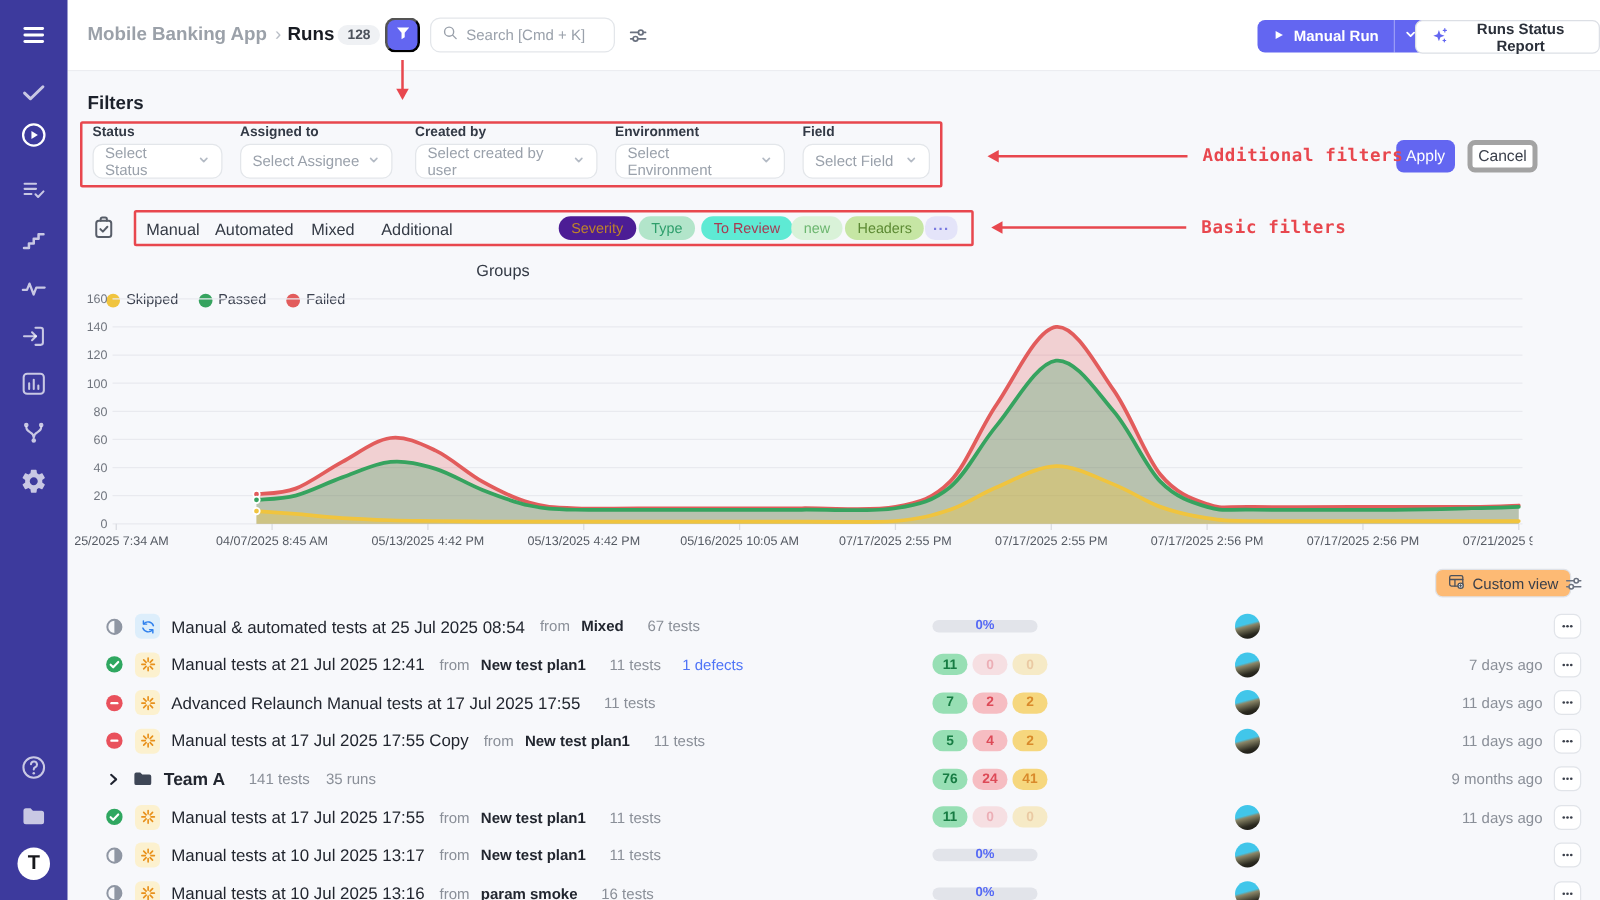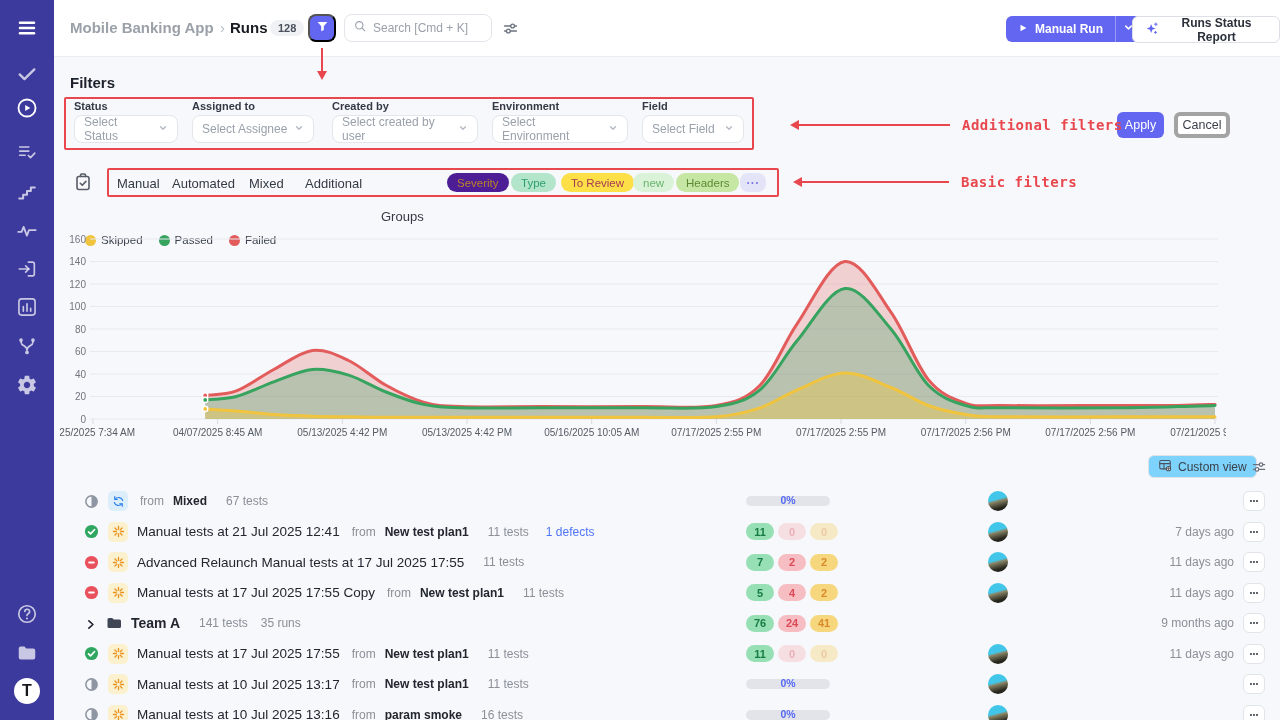--- a/index.html
+++ b/index.html
@@ -61,21 +61,21 @@
   .bf-tag { position:absolute; top:173px; height:19px; border-radius:10px; font-size:11.5px; display:flex; align-items:center; padding:0 10px; cursor:pointer; }
   .bf-more { position:absolute; left:740px; top:173px; width:26px; height:19px; border-radius:8px; background:#e4e4f9; color:#7b7be0; font-weight:bold; display:flex; align-items:center; justify-content:center; font-size:12px; letter-spacing:1px; cursor:pointer; line-height:0; padding-bottom:6px; }
 
   
   .legend { position:absolute; left:85px; top:206px; display:flex; gap:16px; }
   .legend-item { display:flex; align-items:center; gap:5px; font-size:11.5px; color:#3c4250;margin-top:28px; }
   .legend-dot { width:11px; height:11px; border-radius:50%; }
   #chart-svg { position:absolute; left:60px; top:226px; }
 
   
-  .custom-view { position:absolute; left:1148px; top:455px; height:23px; background:#7dd3fc; border:1px solid #dfe2e8; border-radius:6px; display:flex; align-items:center; gap:6px; padding:0 9px; font-size:12px; color:#3a3f4a; cursor:pointer; }
+  .custom-view { position:absolute; left:1148px; top:455px; height:23px; background:#fdba74; border:1px solid #dfe2e8; border-radius:6px; display:flex; align-items:center; gap:6px; padding:0 9px; font-size:12px; color:#3a3f4a; cursor:pointer; }
   .custom-view svg { width:14px; height:14px; color:#4b515b; }
   .cv-sliders { position:absolute; left:1251px; top:459px; width:16px; height:16px; color:#6b7280; cursor:pointer; }
 
   
   .runs-list { position:absolute; left:54px; top:486px; width:1226px; height:234px; }
   .run-row { position:absolute; left:0; width:100%; height:30.5px; }
   .rr-left { position:absolute; left:30px; top:0; height:100%; display:flex; align-items:center; gap:9px; }
   .rr-status { width:15px; height:15px; flex:none; }
   .rr-status svg { width:15px; height:15px; }
   .rr-type { width:20px; height:20px; border-radius:5px; display:flex; align-items:center; justify-content:center; flex:none; }
@@ -289,21 +289,21 @@
       </svg></span>
   <div class="red-box basic"></div>
   <div id="basic-filters">
       <span class="bf-tab" style="left: 117px;">Manual</span>
       <span class="bf-tab" style="left: 172px;">Automated</span>
       <span class="bf-tab" style="left: 249px;">Mixed</span>
       <span class="bf-tab" style="left: 305px;">Additional</span>
       <span class="bf-tab" style="left: 381px; margin-top: 33px;">Groups</span>
       <span class="bf-tag" style="left: 447px; background: #4c1d95; color: rgb(189, 131, 42);">Severity</span>
       <span class="bf-tag" style="left: 511px; background: rgb(178, 229, 202); color: rgb(46, 158, 107);">Type</span>
-      <span class="bf-tag" style="left: 561px; background: #fde047; color: rgb(168, 58, 82);">To Review</span>
+      <span class="bf-tag" style="left: 561px; background: #5eead4; color: rgb(168, 58, 82);">To Review</span>
       <span class="bf-tag" style="left: 633px; background: rgb(217, 242, 216); color: rgb(108, 182, 111);">new</span>
       <span class="bf-tag" style="left: 676px; background: rgb(198, 230, 164); color: rgb(92, 138, 51);">Headers</span>
       <span class="bf-more">...</span>
     </div>
 
   <div class="legend" id="chart-legend">
       <div class="legend-item">
         <span class="legend-dot" style="background:#f0c43e"></span>
         <span>Skipped</span>
       </div>
@@ -389,20 +389,21 @@
               <path d="M8 2a6 6 0 0 1 0 12z" fill="#8f96a3" stroke="none"></path>
             </svg></span>
           <span class="rr-type" style="background:#ddeefb;color:#2f80ed">
             <svg viewBox="0 0 20 20" fill="none" stroke="currentColor" stroke-width="1.8" stroke-linecap="round" stroke-linejoin="round">
               <path d="M16.5 8.5A7 7 0 0 0 4.7 6.2"></path>
               <polyline points="4.2 2.6 4.2 6.6 8.2 6.6"></polyline>
               <path d="M3.5 11.5a7 7 0 0 0 11.8 2.3"></path>
               <polyline points="15.8 17.4 15.8 13.4 11.8 13.4"></polyline>
             </svg>
           </span>
+          <span class="rr-title">Manual &amp; automated tests at 25 Jul 2025 08:54</span>
           <span class="rr-from">from</span>
           <span class="rr-plan">Mixed</span>
           <span class="rr-meta">67 tests</span>
         </div>
         <div class="rr-mid">
           <span class="prog-wrap">
             <span class="prog-label">0%</span>
           </span>
         </div>
         <span class="rr-avatar"></span>

